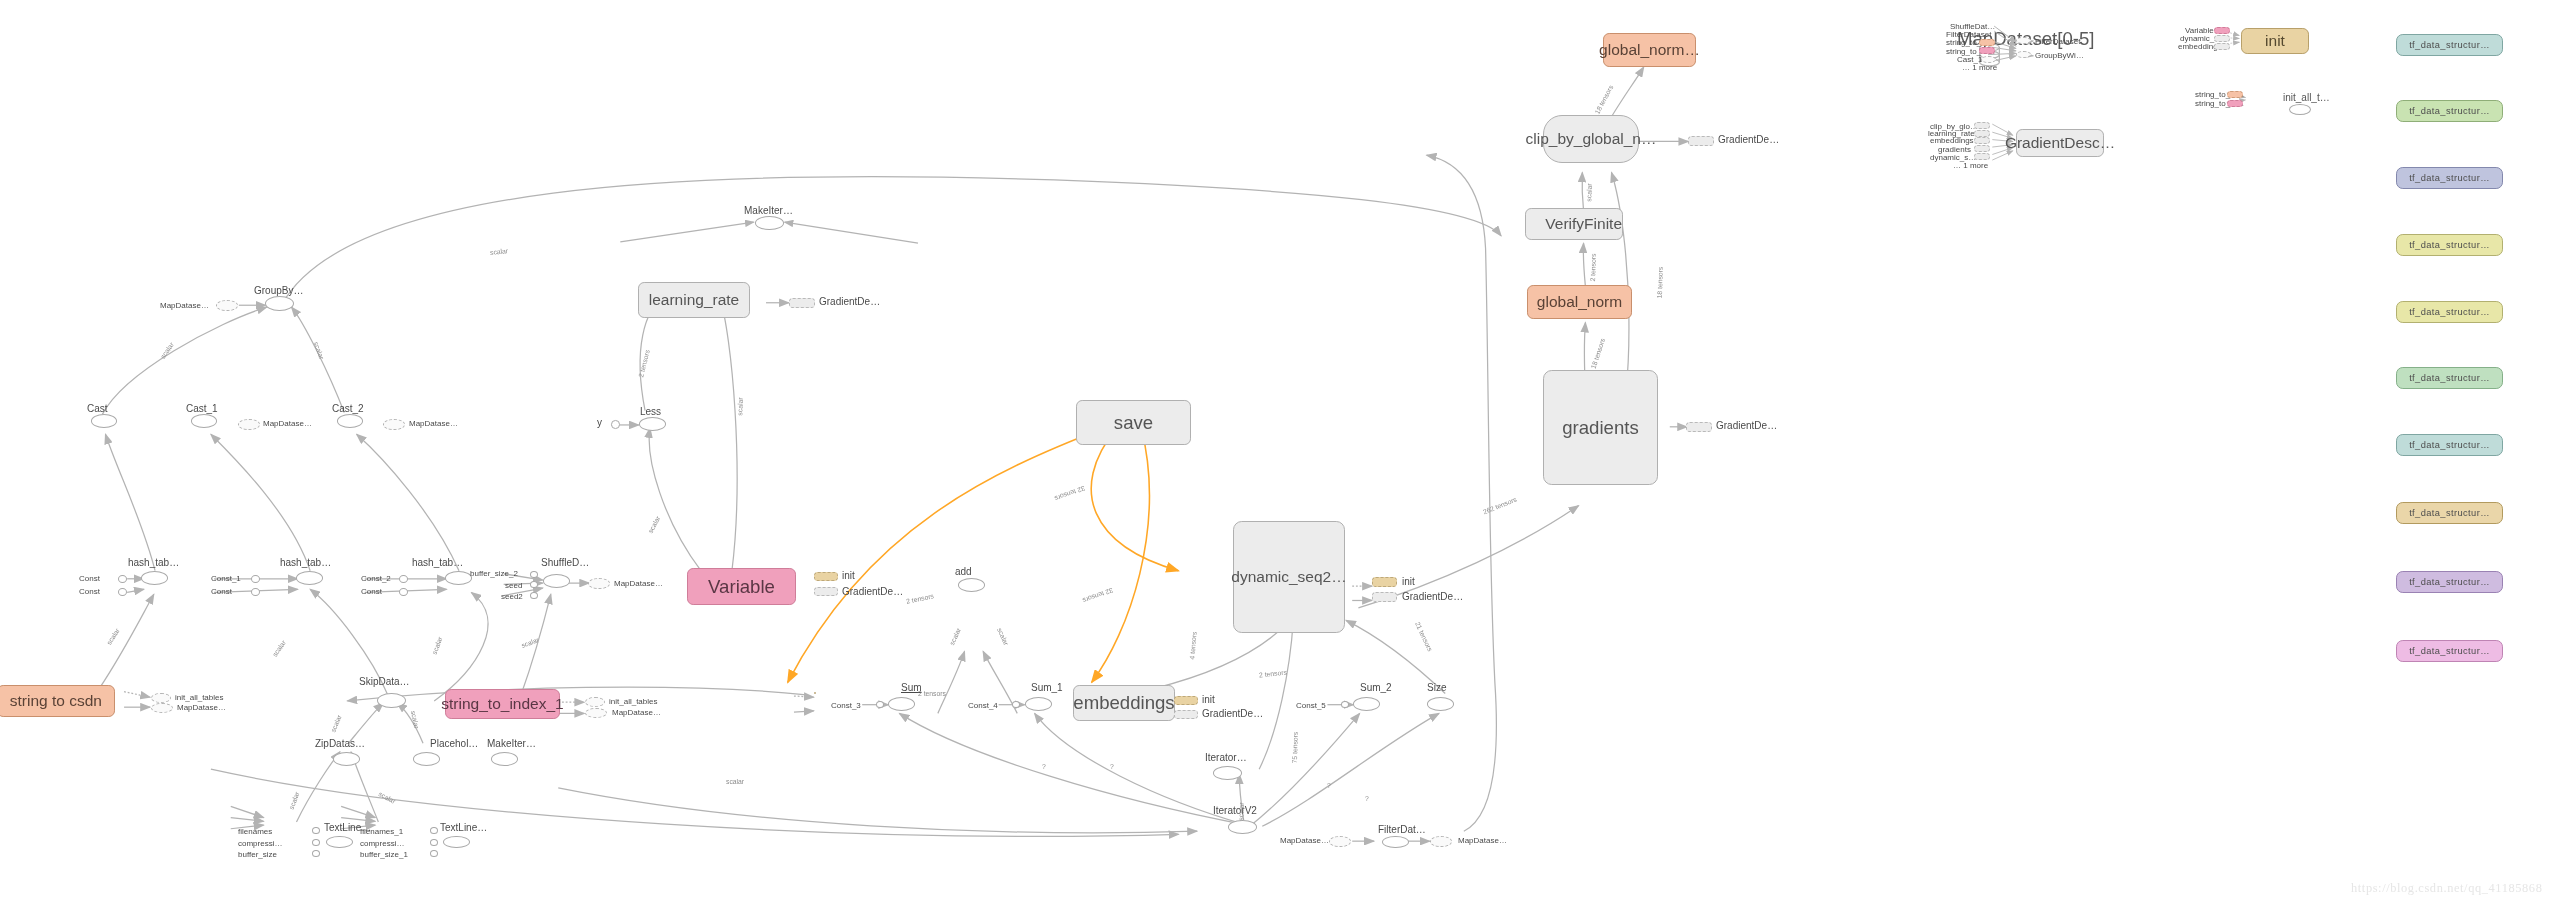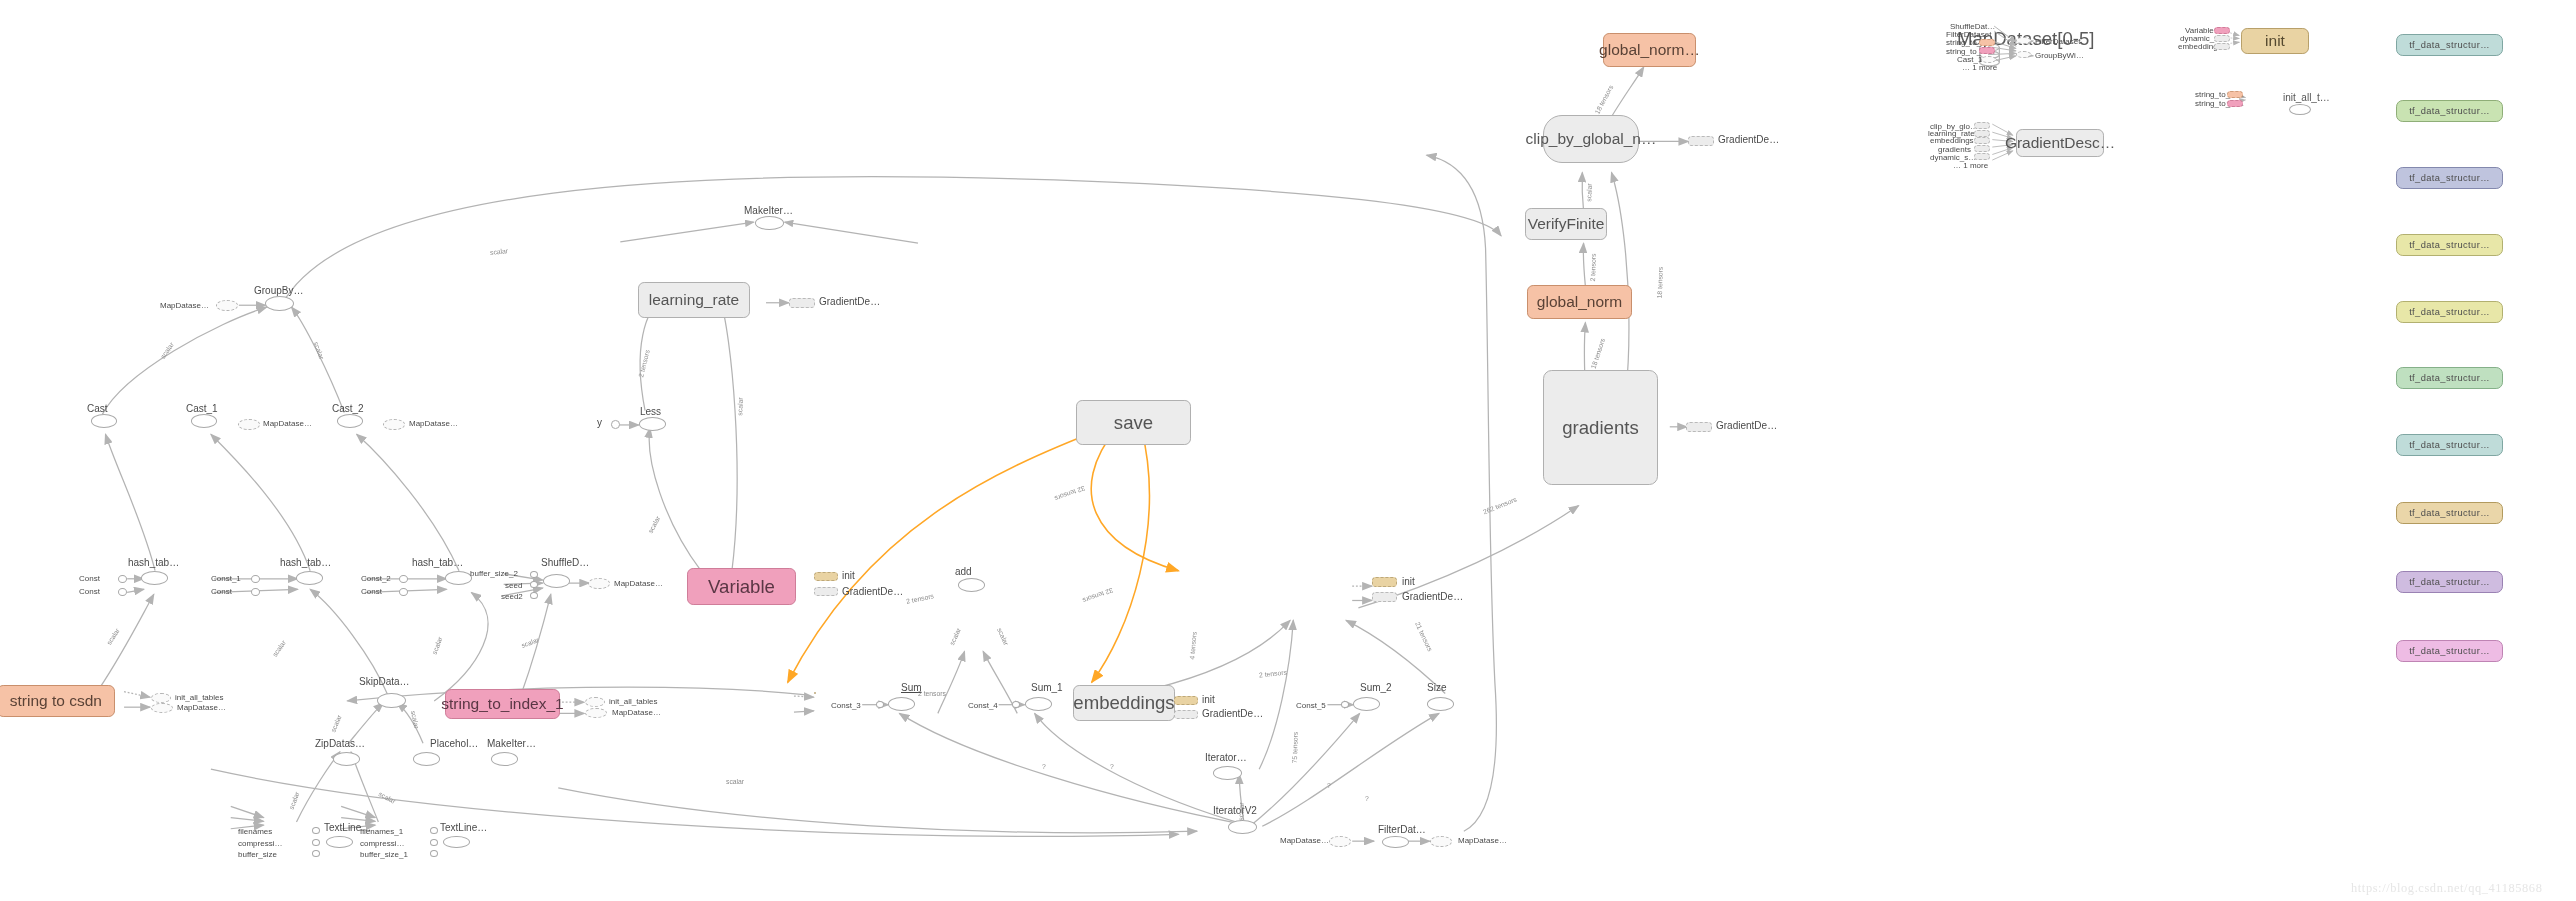--- a/index.html
+++ b/index.html
@@ -195,21 +195,21 @@
   <div class="gnode salmon t-lg" style="left:1603px;top:33px;width:93px;height:34px;">
     <span>global_norm…</span>
   </div>
 
   <div class="gnode t-lg" style="left:1543px;top:115px;width:96px;height:48px;border-radius:19px;">
     <span>clip_by_global_n…</span>
   </div>
   <div class="dashpill" style="left:1688px;top:136px;width:26px;height:10px;"></div>
   <div class="lbl t-sm" style="left:1718px;top:134px;">GradientDe…</div>
 
-  <div class="gnode t-lg" style="left:1525px;top:208px;width:82px;height:32px;">
+  <div class="gnode t-lg" style="left:1525px;top:208px;width:98px;height:32px;justify-content:flex-end;">
     <span>VerifyFinite</span>
   </div>
 
   <div class="gnode salmon t-lg" style="left:1527px;top:285px;width:105px;height:34px;">
     <span>global_norm</span>
   </div>
 
   <div class="gnode big t-xl" style="left:1543px;top:370px;width:115px;height:115px;">
     <span>gradients</span>
   </div>
@@ -228,20 +228,23 @@
 
   <div class="gnode pink t-xl" style="left:687px;top:568px;width:109px;height:37px;">
     <span>Variable</span>
   </div>
   <div class="dashpill tan" style="left:814px;top:692px;width:0;height:0;"></div>
   <div class="dashpill tan" style="left:814px;top:572px;width:23.6px;height:9.3px;"></div>
   <div class="lbl t-sm" style="left:842px;top:570px;">init</div>
   <div class="dashpill" style="left:814px;top:587px;width:23.6px;height:9.3px;"></div>
   <div class="lbl t-sm" style="left:842px;top:586px;">GradientDe…</div>
 
+  <div class="gnode big t-lg" style="left:1233px;top:521px;width:112px;height:112px;">
+    <span>dynamic_seq2…</span>
+  </div>
   <div class="dashpill tan" style="left:1372px;top:577px;width:25px;height:10px;"></div>
   <div class="lbl t-sm" style="left:1402px;top:576px;">init</div>
   <div class="dashpill" style="left:1372px;top:592px;width:25px;height:10px;"></div>
   <div class="lbl t-sm" style="left:1402px;top:591px;">GradientDe…</div>
 
   <div class="gnode t-xl" style="left:1073px;top:685px;width:102px;height:36px;">
     <span>embeddings</span>
   </div>
   <div class="dashpill tan" style="left:1174px;top:696px;width:23.6px;height:9.3px;"></div>
   <div class="lbl t-sm" style="left:1202px;top:694px;">init</div>

